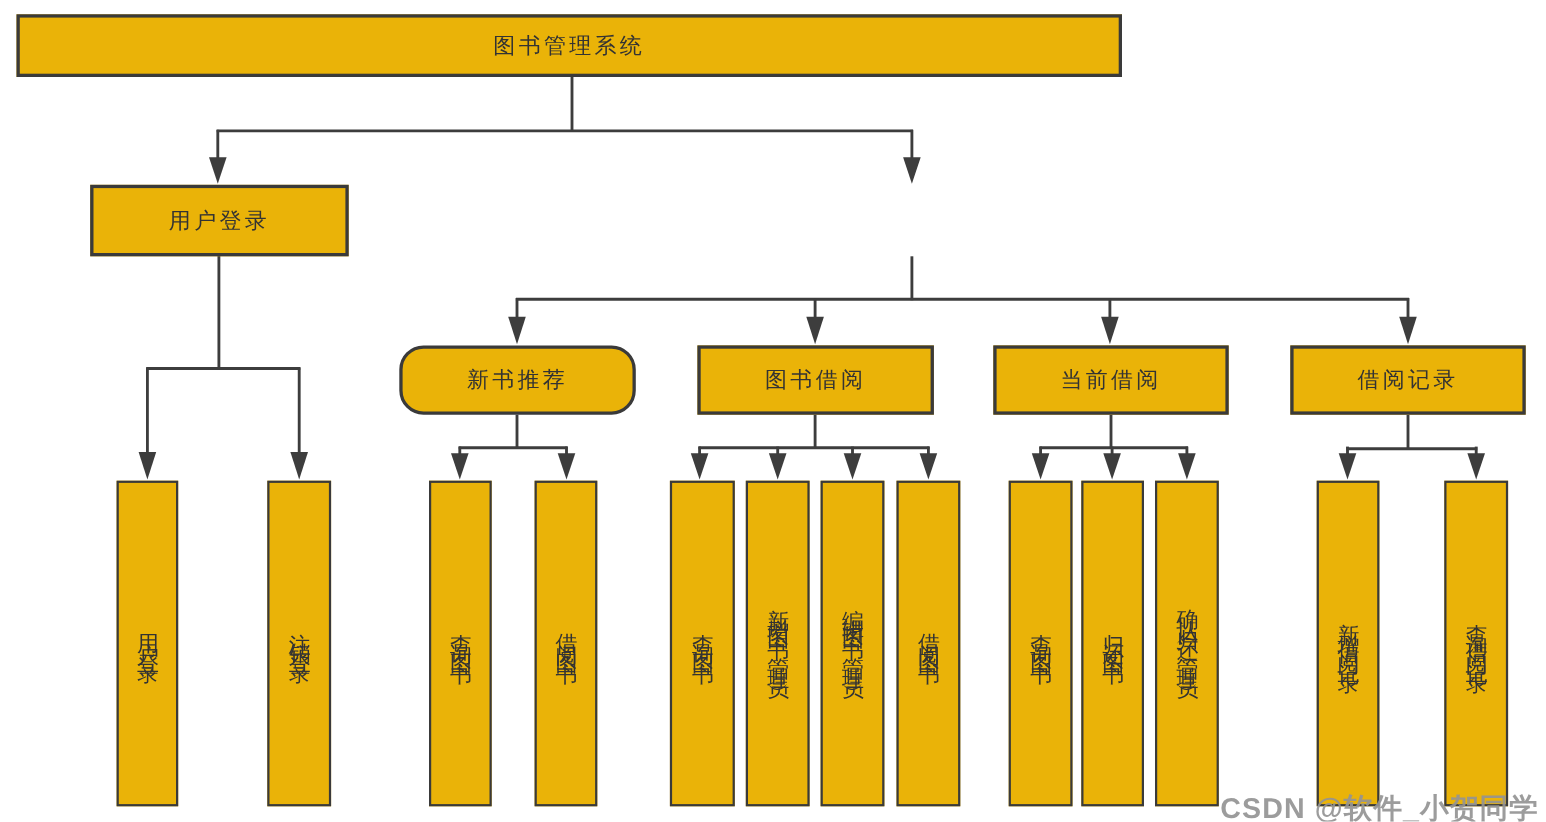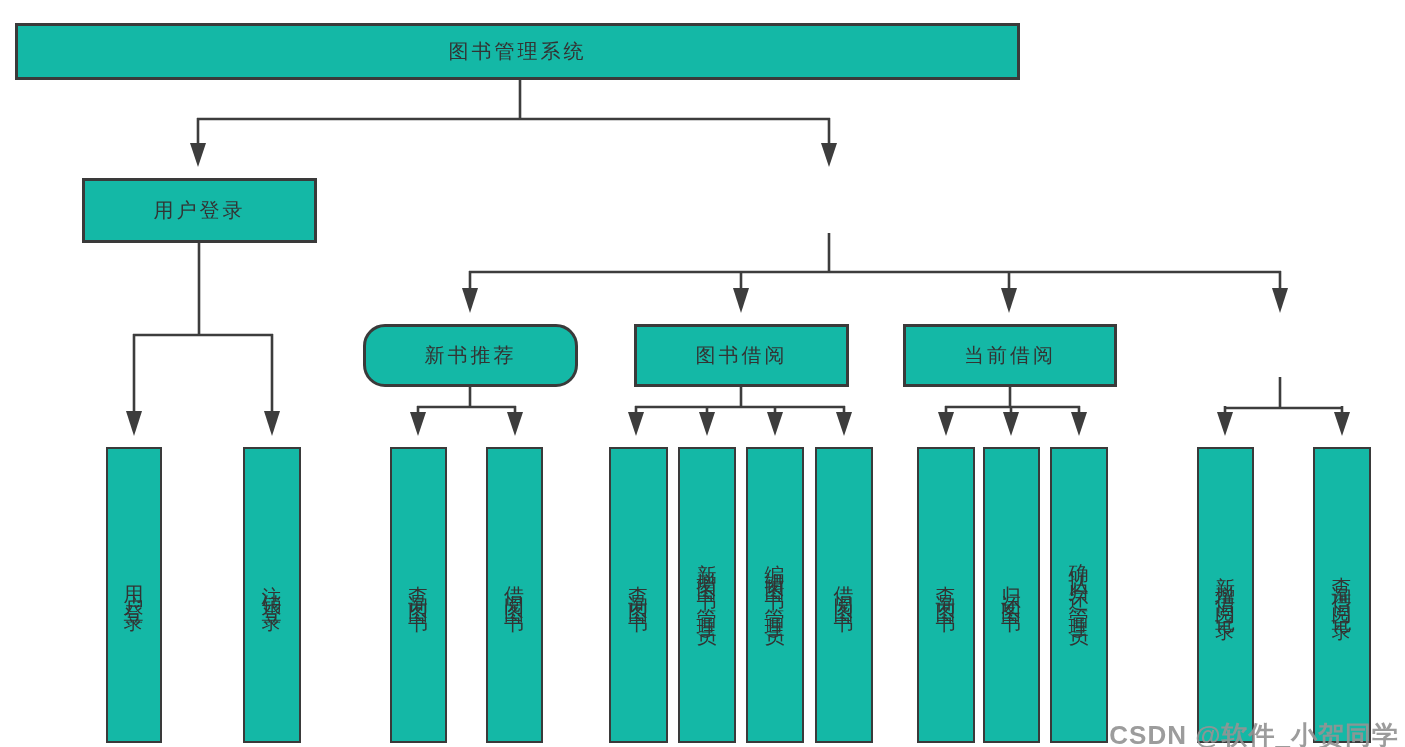--- a/index.html
+++ b/index.html
@@ -12,28 +12,27 @@
     font-family: "Liberation Sans", "DejaVu Sans", sans-serif;
   }
   .connectors {
     position: absolute;
     left: 0; top: 0;
     z-index: 1;
   }
   .box {
     position: absolute;
     box-sizing: border-box;
-    background: #14b8a6;
+    background: #eab308;
     border: 3px solid #3a3a3a;
     display: flex;
     align-items: center;
     justify-content: center;
     color: #333333;
     z-index: 2;
-    margin-top: 10px;
   }
   .h-label {
     font-size: 20px;
     letter-spacing: 3px;
     white-space: nowrap;
   }
   .leaf {
     border-width: 2.5px;
     padding-bottom: 14px;
   }
@@ -138,20 +137,23 @@
 
   <div class="box" style="left:363px; top:314px; width:215px; height:63px;border-radius:22px;">
     <span class="h-label">新书推荐</span>
   </div>
   <div class="box" style="left:903px; top:314px; width:214px; height:63px;">
     <span class="h-label">当前借阅</span>
   </div>
   <div class="box" style="left:634px; top:314px; width:215px; height:63px;">
     <span class="h-label">图书借阅</span>
   </div>
+  <div class="box" style="left:1173px; top:314px; width:214px; height:63px;">
+    <span class="h-label">借阅记录</span>
+  </div>
 
   <div class="box leaf" style="left:106px; top:437px; width:56px; height:296px;">
     <span class="v-label">用户登录</span>
   </div>
   <div class="box leaf" style="left:243px; top:437px; width:58px; height:296px;">
     <span class="v-label">注销登录</span>
   </div>
 
   <div class="box leaf" style="left:390px; top:437px; width:57px; height:296px;">
     <span class="v-label">查询图书</span>

